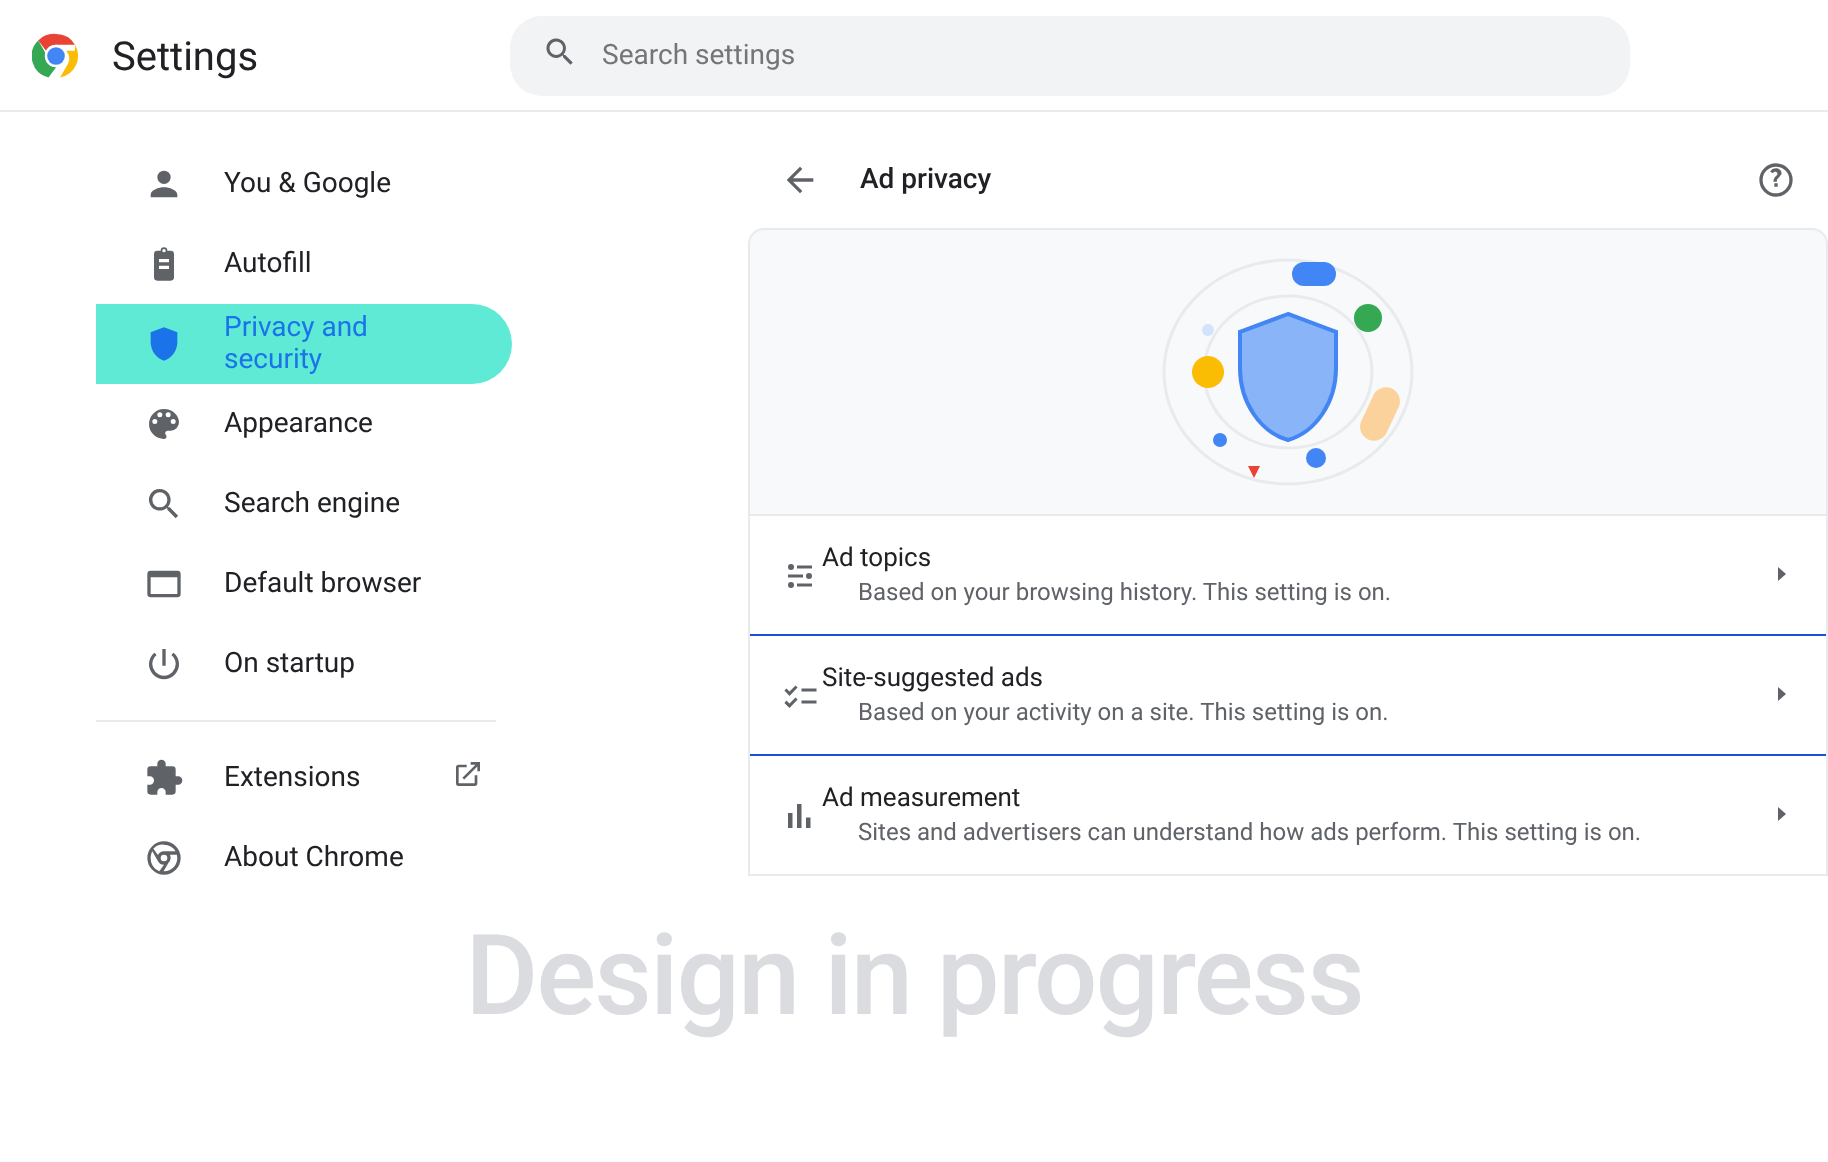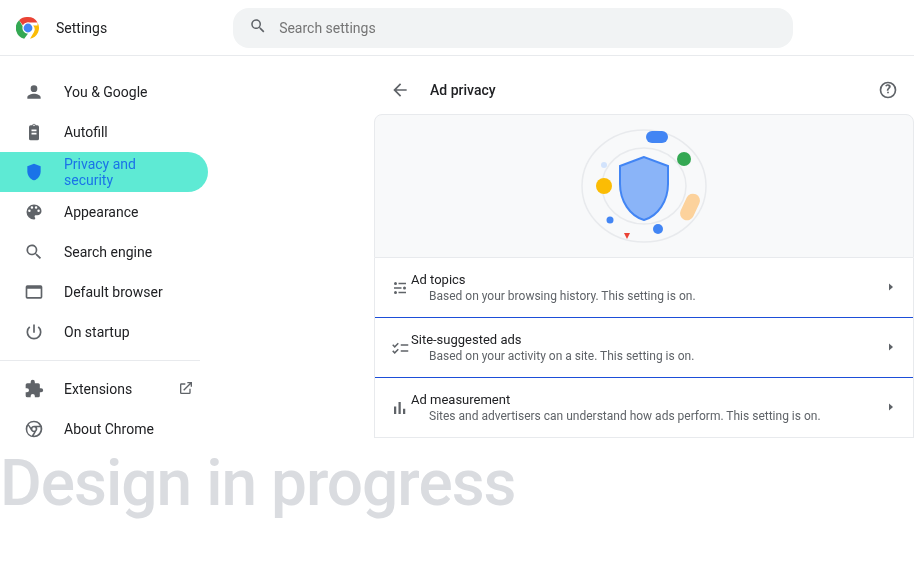--- a/index.html
+++ b/index.html
@@ -1,24 +1,24 @@
 <!DOCTYPE html>
 <html><head>
 <meta charset="utf-8">
 <style>
 * { margin: 0; padding: 0; box-sizing: border-box; font-family: "Segoe UI", Roboto, Arial, sans-serif; }
 body { width: 914px; height: 581px; overflow: hidden; background: #fff; position: relative; }
 
 .topbar { display: flex; align-items: center; height: 56px; padding: 0 16px; border-bottom: 1px solid #e8eaed; gap: 16px; }
 .topbar .logo { width: 24px; height: 24px; }
-.topbar .title { font-size: 14px; color: #202124; flex: 0 0 auto; margin-right: 110px; }
+.topbar .title { font-size: 20px; color: #202124; flex: 0 0 auto; margin-right: 110px; }
 .searchbox { flex: 1; max-width: 560px; display: flex; align-items: center; background: #f1f3f4; border-radius: 16px; height: 40px; padding: 0 16px; gap: 12px; }
 .searchbox input { flex: 1; border: none; background: transparent; outline: none; font-size: 14px; color: #5f6368; }
 
-.layout { display: flex; height: calc(100% - 56px); }
+.layout { display: flex; height: calc(100% - 56px); padding-left: 48px; }
 .sidebar { width: 228px; padding-top: 16px; display: flex; flex-direction: column; }
 .side-item { display: flex; align-items: center; height: 40px; padding: 0 24px; gap: 20px; font-size: 14px; color: #202124; cursor: pointer; border-radius: 0 20px 20px 0; margin-right: 20px; position: relative; }
 .side-item.active { background: #5eead4; color: #1a73e8; }
 .side-item.active .side-icon { color: #1a73e8; }
 .side-icon { color: #5f6368; width: 20px; display: flex; align-items: center; justify-content: center; }
 .side-sep { border: none; border-top: 1px solid #e8eaed; margin: 8px 0; width: 200px; }
 .open-new { position: absolute; right: 14px; color: #5f6368; }
 
 .main { flex: 1; display: flex; justify-content: flex-end; padding-top: 10px; }
 .card { width: 540px; }
@@ -32,21 +32,21 @@
 
 .list { border-left: 1px solid #e8eaed; border-right: 1px solid #e8eaed; border-bottom: 1px solid #e8eaed; }
 .row { display: flex; align-items: center; padding: 14px 16px; cursor: pointer; }
 .row + .row { border-top: 1px solid #1d4ed8; }
 .row-icon { color: #5f6368; width: 20px; display: flex; }
 .row-text { flex: 1; }
 .row-title { font-size: 13px; color: #202124; margin-bottom: 2px; }
 .row-sub { font-size: 12px; color: #5f6368; margin-left: 18px; }
 .row-chevron { color: #5f6368; }
 
-.watermark { position: absolute; bottom: 60px; left: 0; right: 0; font-size: 64px; font-weight: 500; color: #dadce0; pointer-events: none; letter-spacing: -1px; }
+.watermark { position: absolute; bottom: 60px; left: 0; right: 0; text-align: center; font-size: 56px; font-weight: 500; color: #dadce0; pointer-events: none; letter-spacing: -1px; }
 </style>
 </head>
 <body>
 
 <div class="topbar">
   <span class="logo">
     <svg viewBox="0 0 24 24" width="24" height="24">
       <circle cx="12" cy="12" r="11" fill="#fff"></circle>
       <path d="M12 1a11 11 0 0 1 9.5 5.4H12a5.6 5.6 0 0 0-5 3L3.1 4.2A11 11 0 0 1 12 1z" fill="#ea4335"></path>
       <path d="M21.5 6.4A11 11 0 0 1 14 22.8l4-6.9a5.6 5.6 0 0 0-1-6.5h4.5z" fill="#fbbc05"></path>

